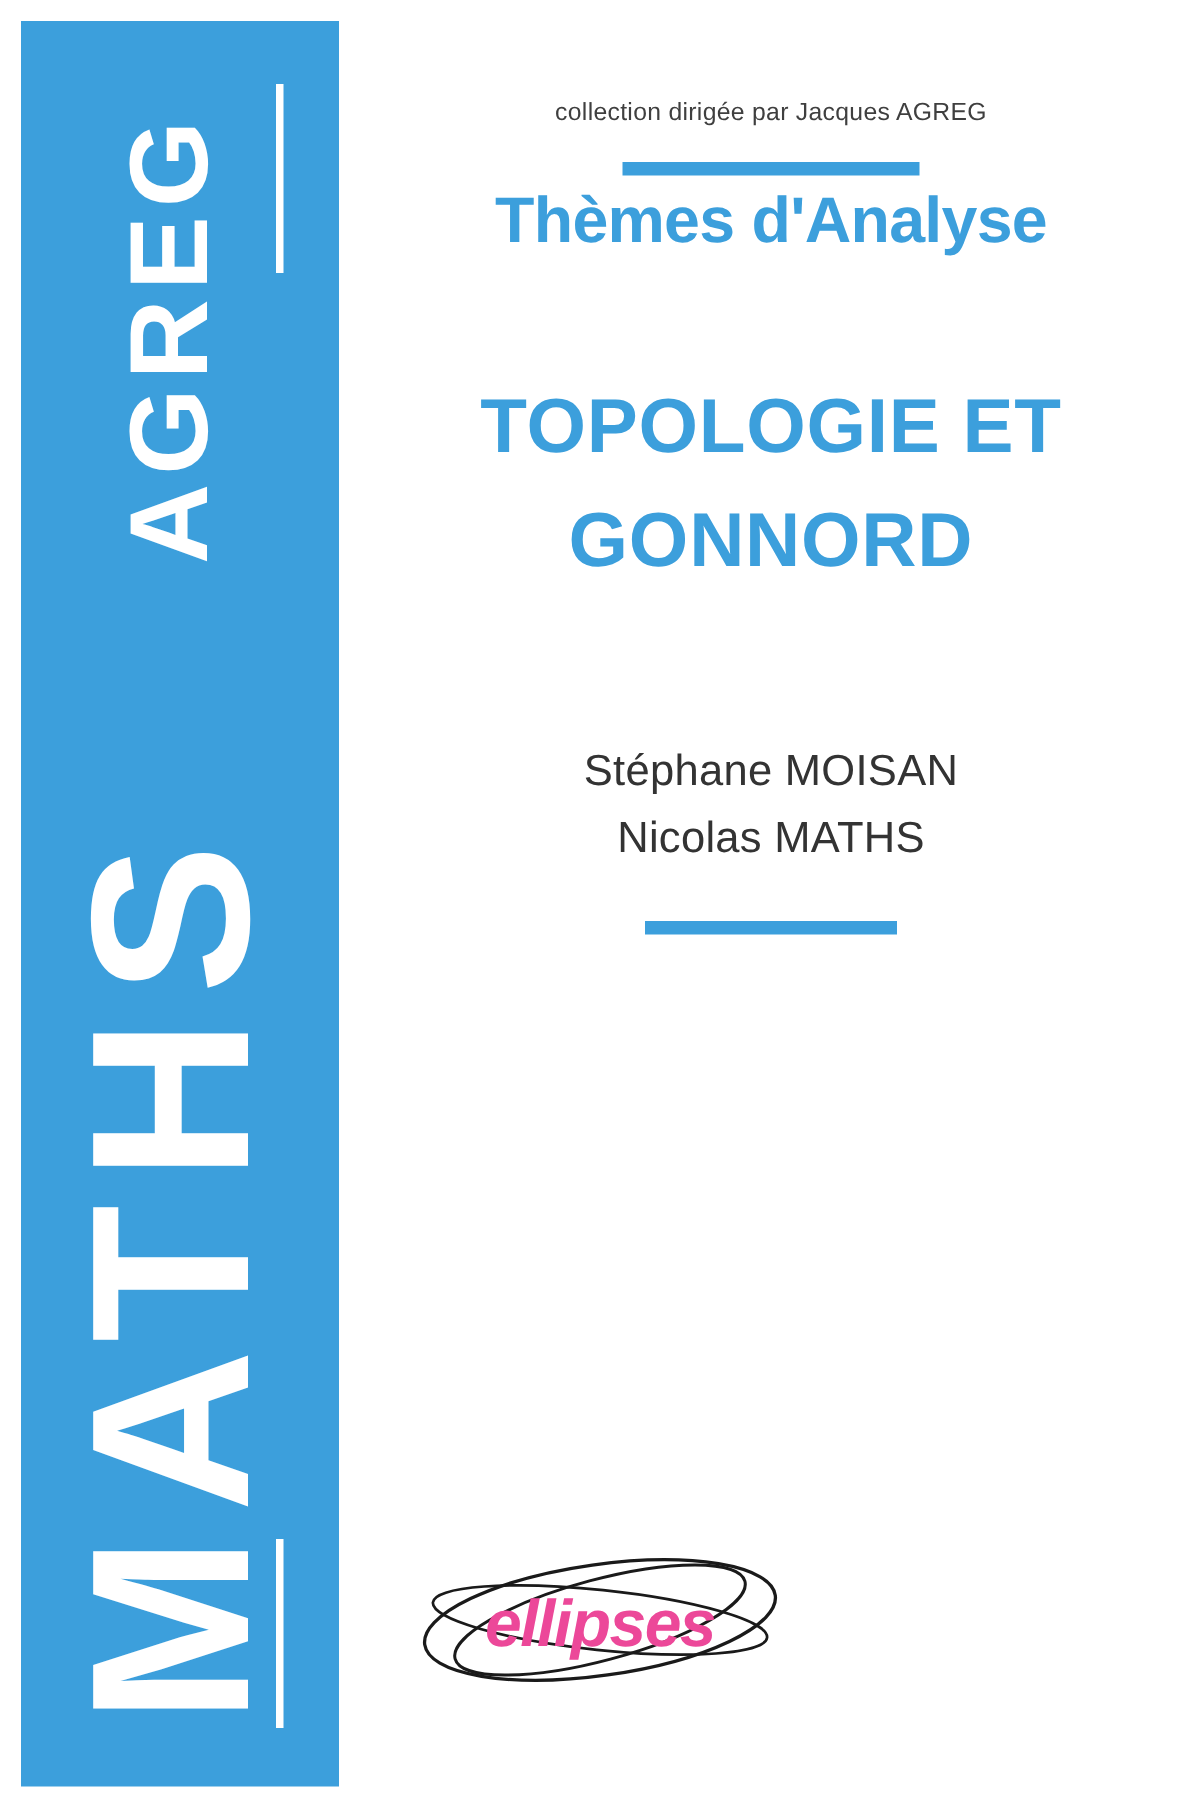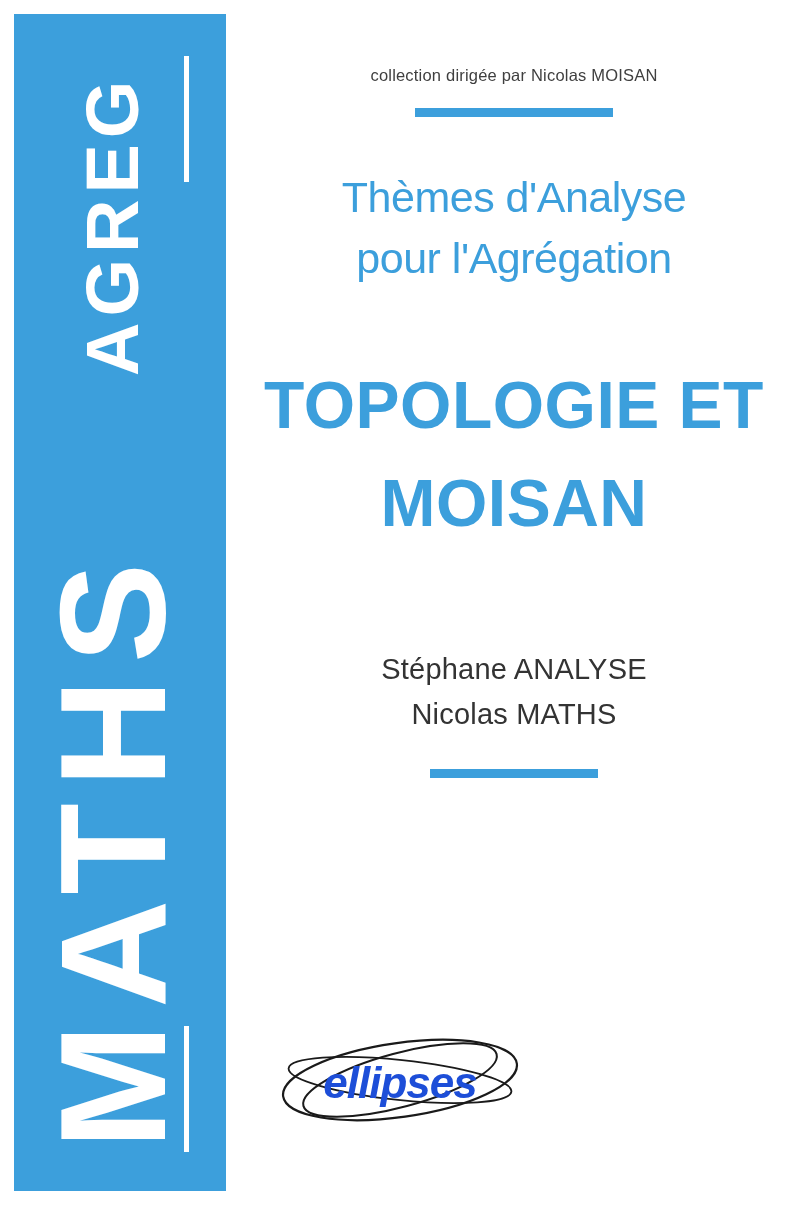--- a/index.html
+++ b/index.html
@@ -101,33 +101,32 @@
     background: #3c9fdc;
     margin: 0 auto;
   }
   .bar-top {
     margin-top: 23px;
     width: 198px;
     height: 9px;
   }
 
   .series-title {
-    margin-top: 50px;
     color: #3c9fdc;
-    font-weight: normal;
+    font-weight: bold;
     font-size: 43px;
     line-height: 1.42;
     letter-spacing: -0.5px;
   }
 
   .main-title {
     margin-top: 68px;
     color: #3c9fdc;
     font-weight: bold;
-    font-size: 66px;
+    font-size: 51px;
     line-height: 1.48;
     letter-spacing: 0.5px;
   }
 
   .authors {
     margin-top: 95px;
     color: #333333;
     font-size: 29px;
     line-height: 1.55;
     letter-spacing: 0.2px;
@@ -154,56 +153,55 @@
   .logo-text {
     position: absolute;
     left: 0;
     top: 36px;
     width: 300px;
     text-align: center;
     font-family: "Liberation Sans", sans-serif;
     font-size: 44px;
     font-weight: bold;
     font-style: italic;
-    color: #1d4ed8;
+    color: #ec4899;
     letter-spacing: -1px;
   }
 </style>
 </head>
 <body>
 
 <div class="cover">
 
   <div class="spine">
     <div class="spine-text">
       <div class="vert-word vert-agreg">AGREG</div>
       <div class="vert-word vert-maths">MATHS</div>
     </div>
     <div class="spine-rule spine-rule-top"></div>
     <div class="spine-rule spine-rule-bottom"></div>
   </div>
 
   <div class="content">
 
-    <div class="collection-line">collection dirigée par Nicolas MOISAN</div>
+    <div class="collection-line">collection dirigée par Jacques AGREG</div>
 
     <div class="bar bar-top"></div>
 
     <div class="series-title">
       <div>Thèmes d'Analyse</div>
-      <div>pour l'Agrégation</div>
     </div>
 
     <div class="main-title">
       <div>TOPOLOGIE ET</div>
-      <div>MOISAN</div>
+      <div>GONNORD</div>
     </div>
 
     <div class="authors">
-      <div>Stéphane ANALYSE</div>
+      <div>Stéphane MOISAN</div>
       <div>Nicolas MATHS</div>
     </div>
 
     <div class="bar bar-bottom"></div>
   </div>
 
   <div class="logo-wrap">
     <svg width="300" height="120" viewBox="0 0 300 120" aria-hidden="true">
       <ellipse cx="150" cy="58" rx="118" ry="37" fill="none" stroke="#1a1a1a" stroke-width="2.2" transform="rotate(-8 150 58)"></ellipse>
       <ellipse cx="150" cy="58" rx="100" ry="27" fill="none" stroke="#1a1a1a" stroke-width="2" transform="rotate(-15 150 58)"></ellipse>

